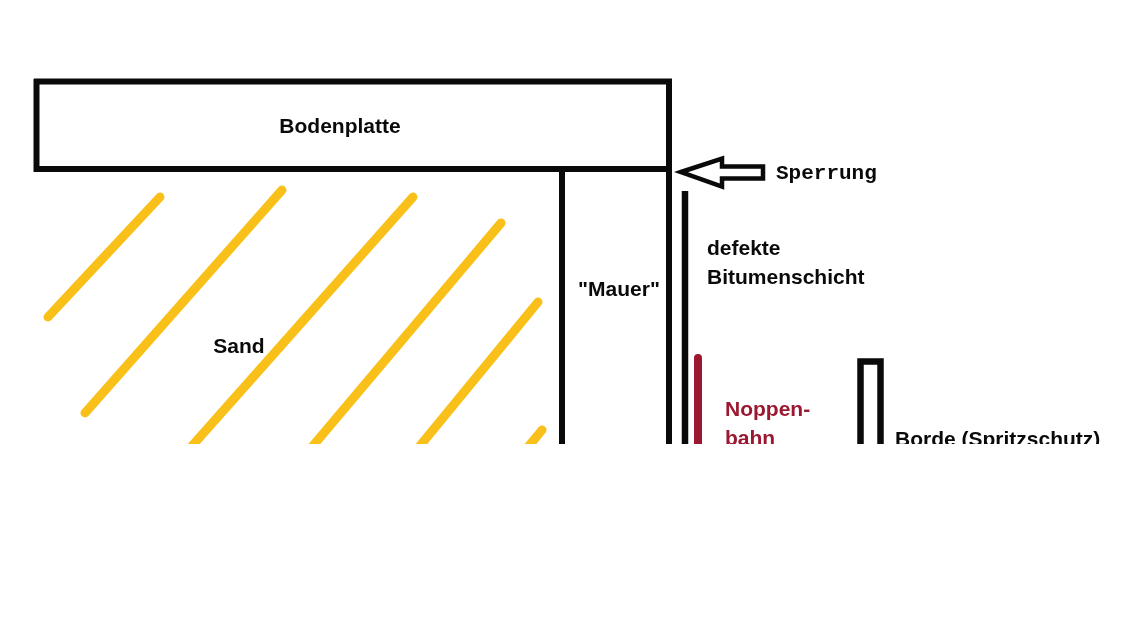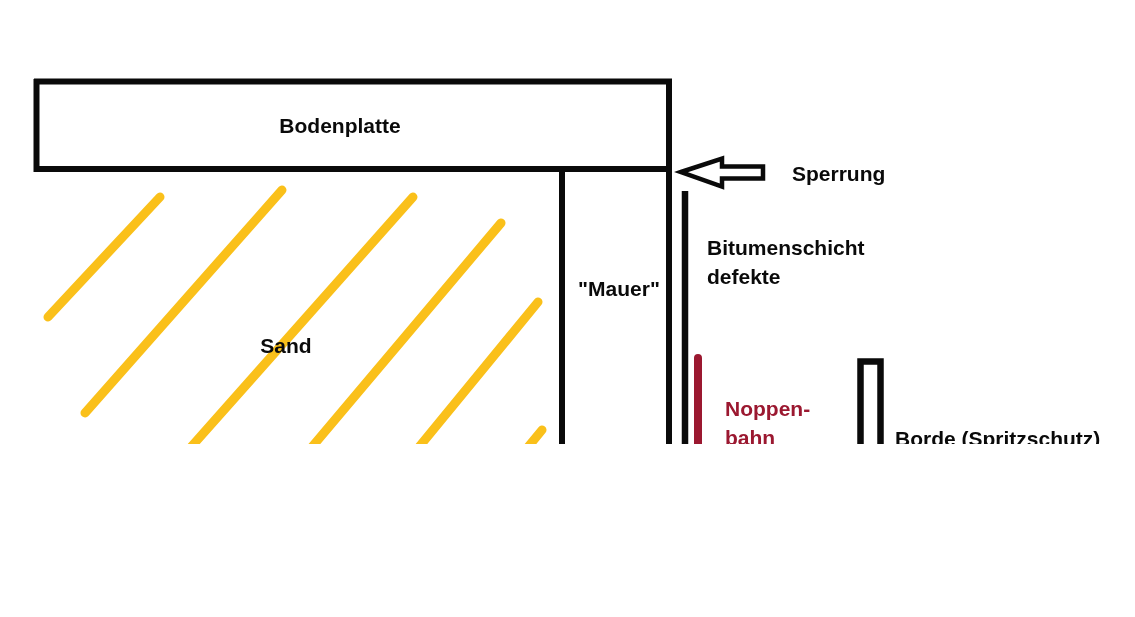--- a/index.html
+++ b/index.html
@@ -96,29 +96,29 @@
 
     <polyline class="red-line" points="698,358 698,467 810,575"></polyline>
 
     <rect class="struct" x="860.5" y="361.5" width="20" height="182" stroke-width="6.5"></rect>
 
     <polygon class="arrow-shape" points="681,172 722,158.5 722,166.5 763,166.5 763,178.5 722,178.5 722,186.5"></polygon>
   </svg>
 
   <div class="label centered" style="left:340px; top:125px;">Bodenplatte</div>
 
-  <div class="label centered" style="left:239px; top:345px;margin-left:47px;">Sand</div>
+  <div class="label centered" style="left:239px; top:345px;">Sand</div>
 
   <div class="label centered" style="left:619px; top:288px;">"Mauer"</div>
 
-  <div class="label left-mid" style="left:792px; top:173px;">Sperrung</div>
+  <div class="label left-mid" style="left:776px; top:173px;font-family:Liberation Mono, monospace;">Sperrung</div>
 
   <div class="label" style="left:707px; top:233px;">
+    <span style="display:block">defekte</span>
     <span style="display:block">Bitumenschicht</span>
-    <span style="display:block">defekte</span>
   </div>
 
   <div class="label left-mid" style="left:895px; top:438px;">Borde (Spritzschutz)</div>
 
   <div class="label red-text" style="left:725px; top:394px;">
     <span style="display:block">Noppen-</span>
     <span style="display:block">bahn</span>
   </div>
 
 </div>

